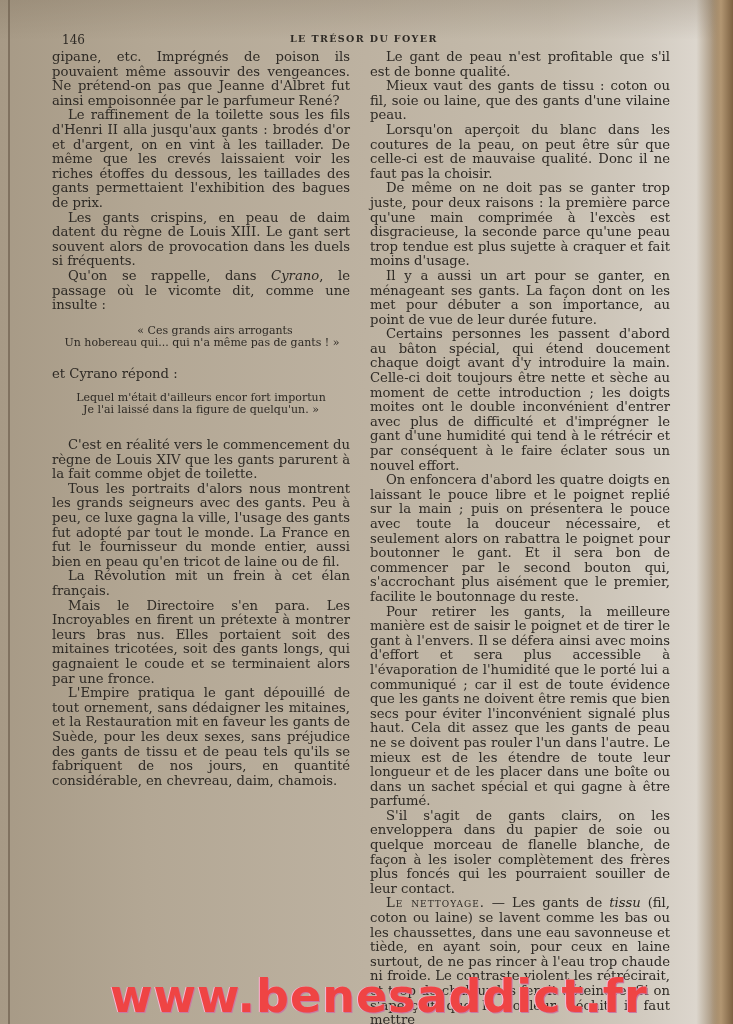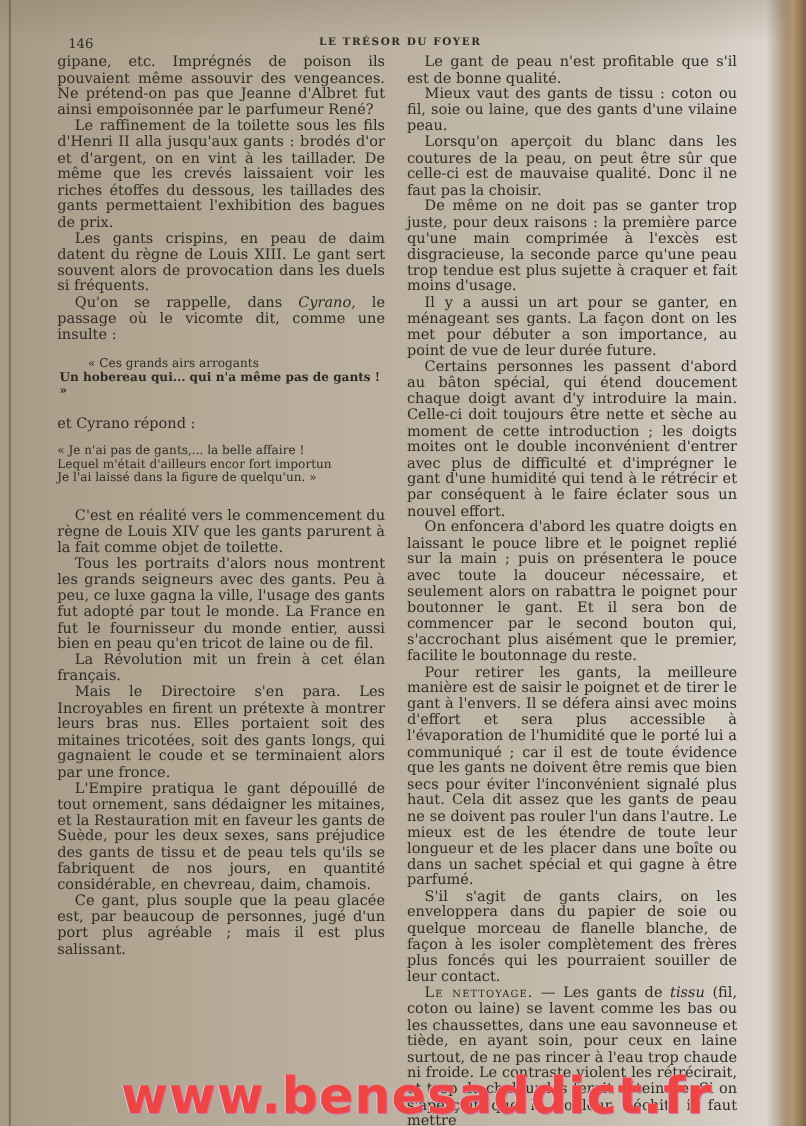--- a/index.html
+++ b/index.html
@@ -33,23 +33,23 @@
       text-align: justify; hyphens: none;
     }
     .col-left { left: 52px; width: 298px; }
     .col-right { left: 370px; width: 300px; top: 50px; }
     .col p { margin: 0; text-indent: 16px; }
     .col p.noindent { text-indent: 0; }
     .quote {
       font-size: 11px; line-height: 12.2px; margin: 8px 0 10px 0; text-align: left;
     }
     .quote.q1 { padding-left: 28px; margin-top: 12px; margin-bottom: 18px;}
-    .quote.q1 .l2 { margin-left: -26px; font-weight: bold; }
+    .quote.q1 .l2 { margin-left: -26px; }
     .quote.q2 { padding-left: 0; margin-top: 10px; margin-bottom: 22px; }
-    .quote span { display: block; }
+    .quote span { display: block; text-align: center; }
     .sc { font-variant: small-caps; letter-spacing: 1px; }
     em { font-style: italic; }
     .watermark {
       position: absolute; left: 110px; top: 968px; width: 520px; height: 56px;
       font-family: "DejaVu Sans", sans-serif; font-weight: bold;
       font-size: 46px; line-height: 56px; color: #ef4444;
       text-shadow: 1px 1px 0 #c87aa3, -1px 0 0 #f7b6d6;
       letter-spacing: 1px; white-space: nowrap;
     }
   </style>
@@ -69,30 +69,28 @@
   <p class="noindent">gipane, etc. Imprégnés de poison ils pouvaient même assouvir des vengeances. Ne prétend-on pas que Jeanne d'Albret fut ainsi empoisonnée par le parfumeur René?</p>
   <p>Le raffinement de la toilette sous les fils d'Henri II alla jusqu'aux gants : brodés d'or et d'argent, on en vint à les taillader. De même que les crevés laissaient voir les riches étoffes du dessous, les taillades des gants permettaient l'exhibition des bagues de prix.</p>
   <p>Les gants crispins, en peau de daim datent du règne de Louis XIII. Le gant sert souvent alors de provocation dans les duels si fréquents.</p>
   <p><span>Qu'on se rappelle, dans </span><em>Cyrano</em><span>, le passage où le vicomte dit, comme une insulte :</span></p>
   <div class="quote q1">
     <span>« Ces grands airs arrogants</span>
     <span class="l2">Un hobereau qui... qui n'a même pas de gants ! »</span>
   </div>
   <p class="noindent">et Cyrano répond :</p>
   <div class="quote q2">
-    <span>« Je n'ai pas de gants,... la belle affaire !</span>
     <span>Lequel m'était d'ailleurs encor fort importun</span>
     <span>Je l'ai laissé dans la figure de quelqu'un. »</span>
   </div>
   <p>C'est en réalité vers le commencement du règne de Louis XIV que les gants parurent à la fait comme objet de toilette.</p>
   <p>Tous les portraits d'alors nous montrent les grands seigneurs avec des gants. Peu à peu, ce luxe gagna la ville, l'usage des gants fut adopté par tout le monde. La France en fut le fournisseur du monde entier, aussi bien en peau qu'en tricot de laine ou de fil.</p>
   <p>La Révolution mit un frein à cet élan français.</p>
   <p>Mais le Directoire s'en para. Les Incroyables en firent un prétexte à montrer leurs bras nus. Elles portaient soit des mitaines tricotées, soit des gants longs, qui gagnaient le coude et se terminaient alors par une fronce.</p>
   <p>L'Empire pratiqua le gant dépouillé de tout ornement, sans dédaigner les mitaines, et la Restauration mit en faveur les gants de Suède, pour les deux sexes, sans préjudice des gants de tissu et de peau tels qu'ils se fabriquent de nos jours, en quantité considérable, en chevreau, daim, chamois.</p>
-  <p>Ce gant, plus souple que la peau glacée est, par beaucoup de personnes, jugé d'un port plus agréable ; mais il est plus salissant.</p>
 </div>
 
 <div class="col col-right">
   <p>Le gant de peau n'est profitable que s'il est de bonne qualité.</p>
   <p>Mieux vaut des gants de tissu : coton ou fil, soie ou laine, que des gants d'une vilaine peau.</p>
   <p>Lorsqu'on aperçoit du blanc dans les coutures de la peau, on peut être sûr que celle-ci est de mauvaise qualité. Donc il ne faut pas la choisir.</p>
   <p>De même on ne doit pas se ganter trop juste, pour deux raisons : la première parce qu'une main comprimée à l'excès est disgracieuse, la seconde parce qu'une peau trop tendue est plus sujette à craquer et fait moins d'usage.</p>
   <p>Il y a aussi un art pour se ganter, en ménageant ses gants. La façon dont on les met pour débuter a son importance, au point de vue de leur durée future.</p>
   <p>Certains personnes les passent d'abord au bâton spécial, qui étend doucement chaque doigt avant d'y introduire la main. Celle-ci doit toujours être nette et sèche au moment de cette introduction ; les doigts moites ont le double inconvénient d'entrer avec plus de difficulté et d'imprégner le gant d'une humidité qui tend à le rétrécir et par conséquent à le faire éclater sous un nouvel effort.</p>
   <p>On enfoncera d'abord les quatre doigts en laissant le pouce libre et le poignet replié sur la main ; puis on présentera le pouce avec toute la douceur nécessaire, et seulement alors on rabattra le poignet pour boutonner le gant. Et il sera bon de commencer par le second bouton qui, s'accrochant plus aisément que le premier, facilite le boutonnage du reste.</p>

